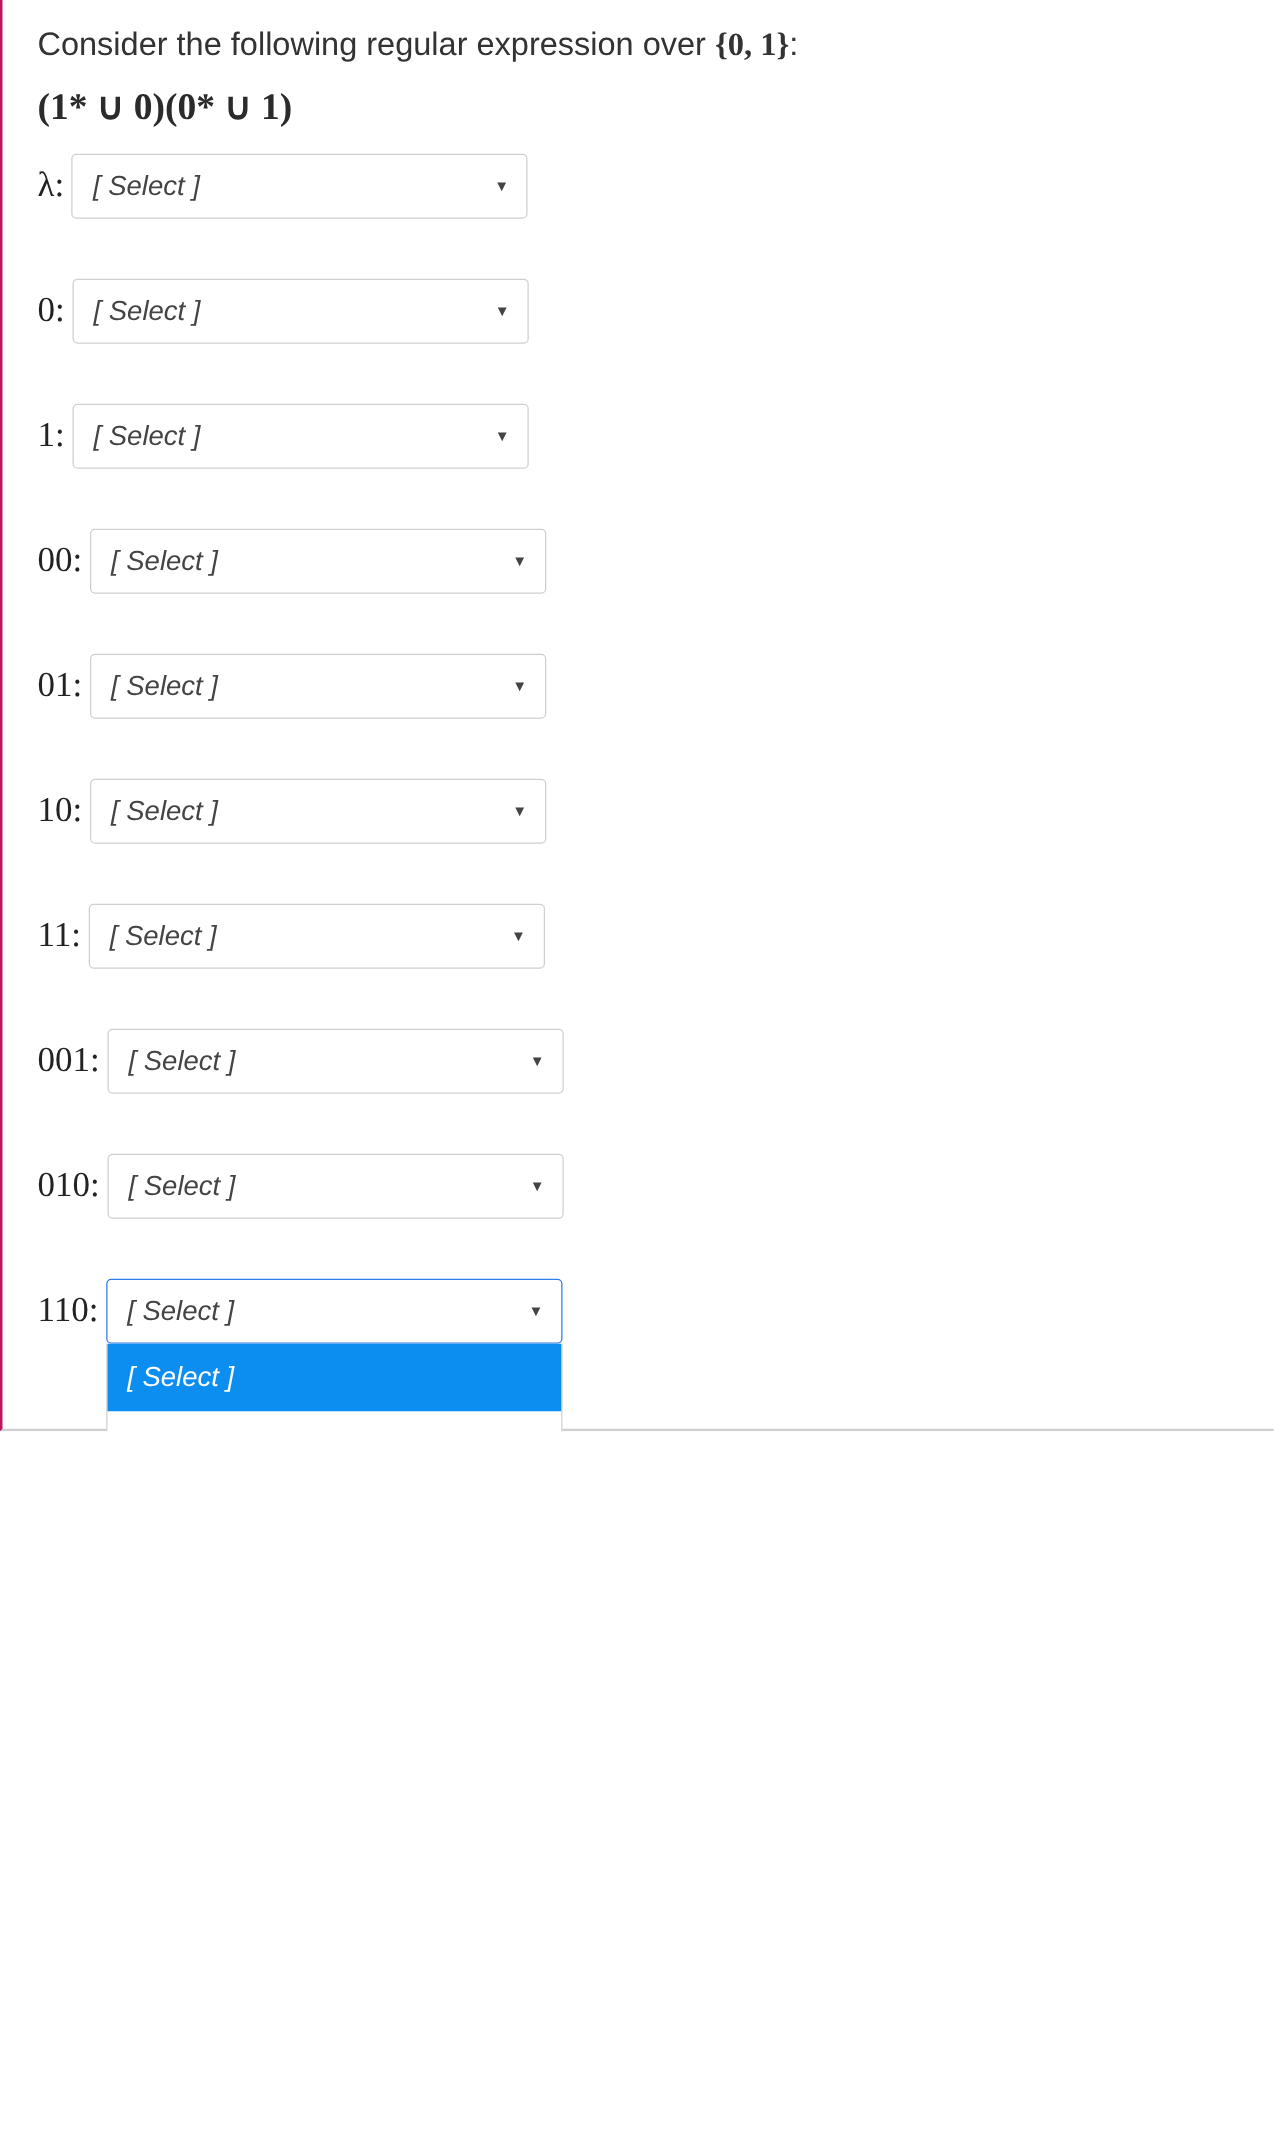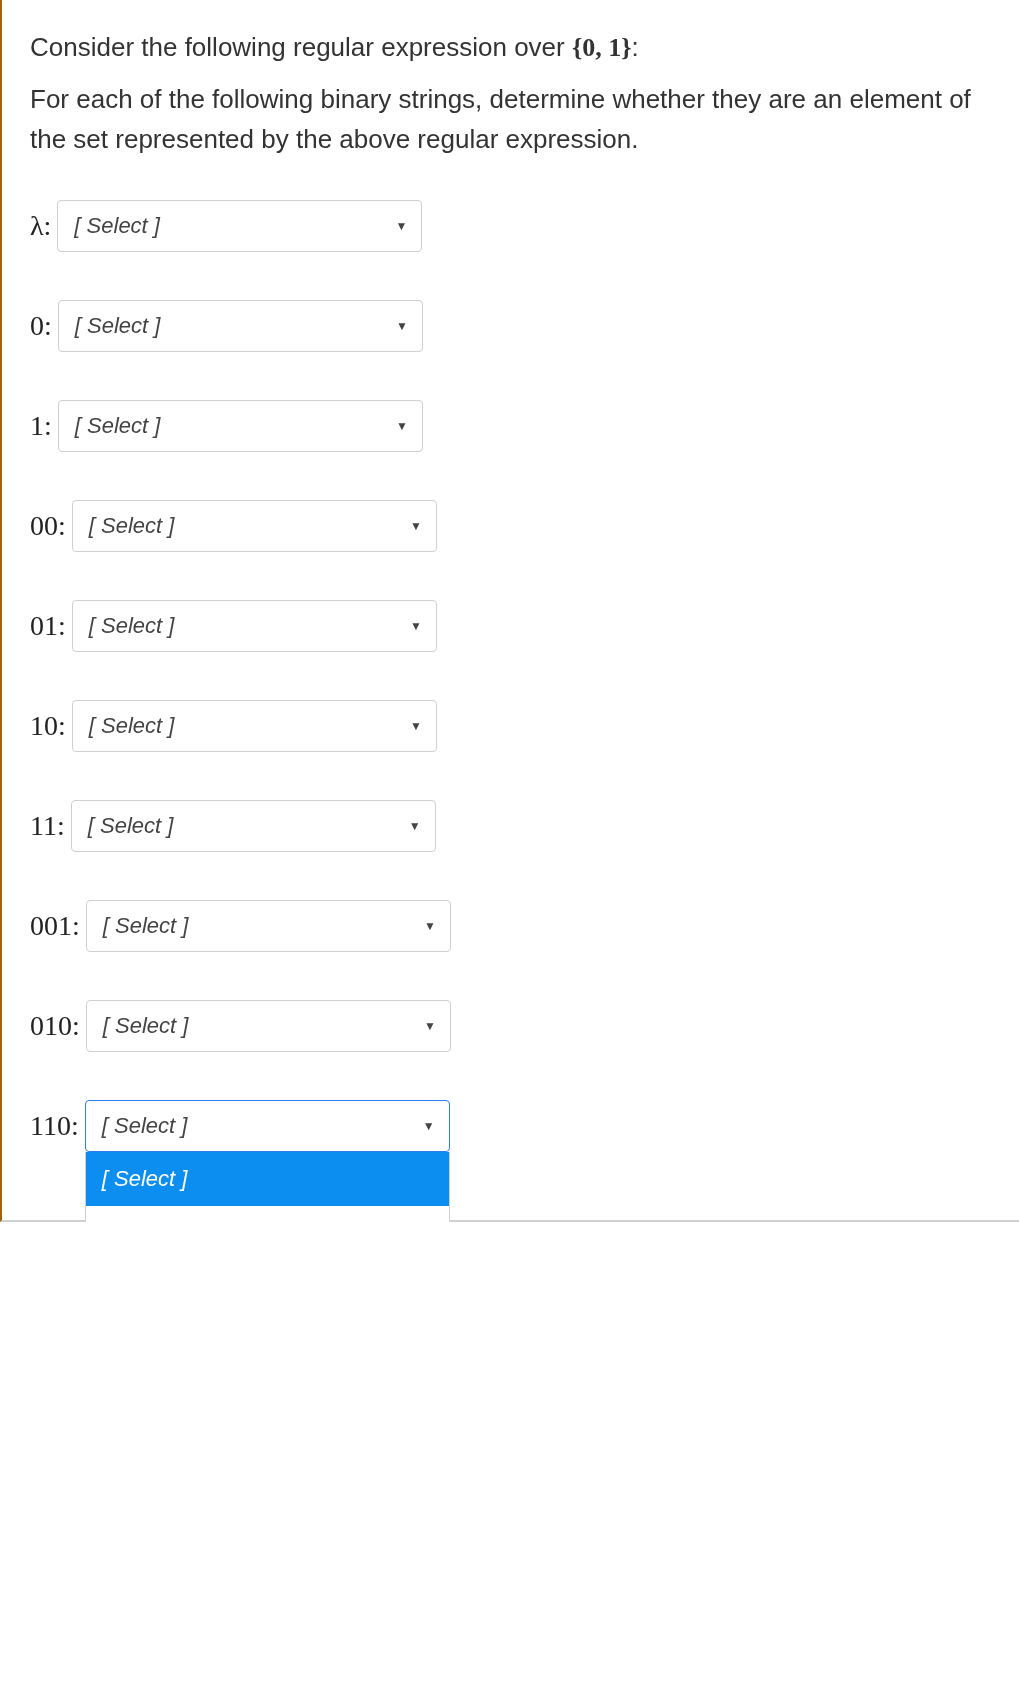--- a/index.html
+++ b/index.html
@@ -5,23 +5,23 @@
   * { box-sizing: border-box; }
   body {
     margin: 0;
     padding: 0;
     font-family: "Segoe UI", "Helvetica Neue", Arial, sans-serif;
     color: #2b2b2b;
     background: #fff;
     width: 1019px;
   }
   .question-wrap {
-    border-left: 2px solid #a16207;
+    border-left: 2px solid #be185d;
     border-bottom: 2px solid #d0d0d0;
-    padding: 28px 28px 20px 28px;
+    padding: 16px 28px 20px 28px;
   }
   .intro {
     font-size: 26px;
     line-height: 1.5;
     color: #333;
     margin-bottom: 12px;
   }
   .intro .math {
     font-family: "Cambria Math", "Times New Roman", serif;
     font-weight: bold;
@@ -101,22 +101,22 @@
 </style>
 </head>
 <body>
 
 <div class="question-wrap">
 
   <div class="intro">
     <span>Consider the following regular expression over </span><span class="math">{0, 1}</span><span>:</span>
   </div>
 
+  <div class="regex-line">(1* ∪ 0)(0* ∪ 1)</div>
 
-  <div class="instruction">For each of the following binary strings, determine whether they are an element of the set represented by the above regular expression.</div>
 
   <div id="fields">
       <div class="field-row">
         <span class="field-label">λ:</span>
         <div class="popup-anchor">
           <div class="select-box"><span>[ Select ]</span><span class="select-caret">▼</span></div>
         </div>
       </div>
       <div class="field-row">
         <span class="field-label">0:</span>

